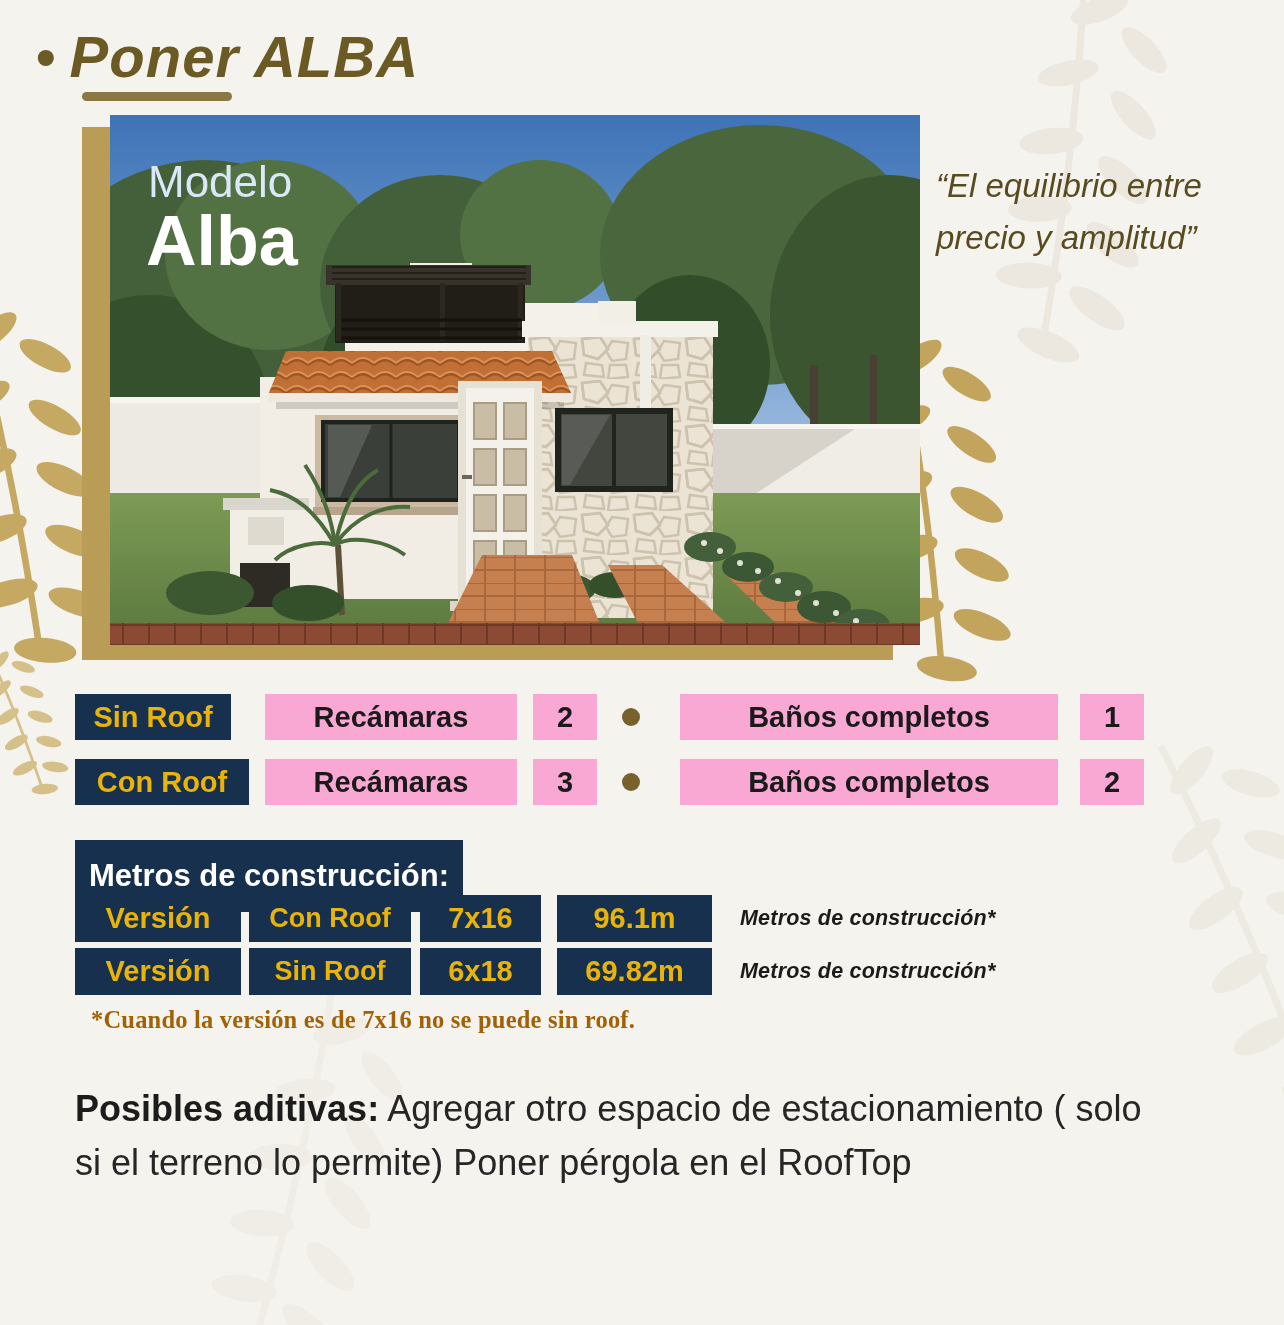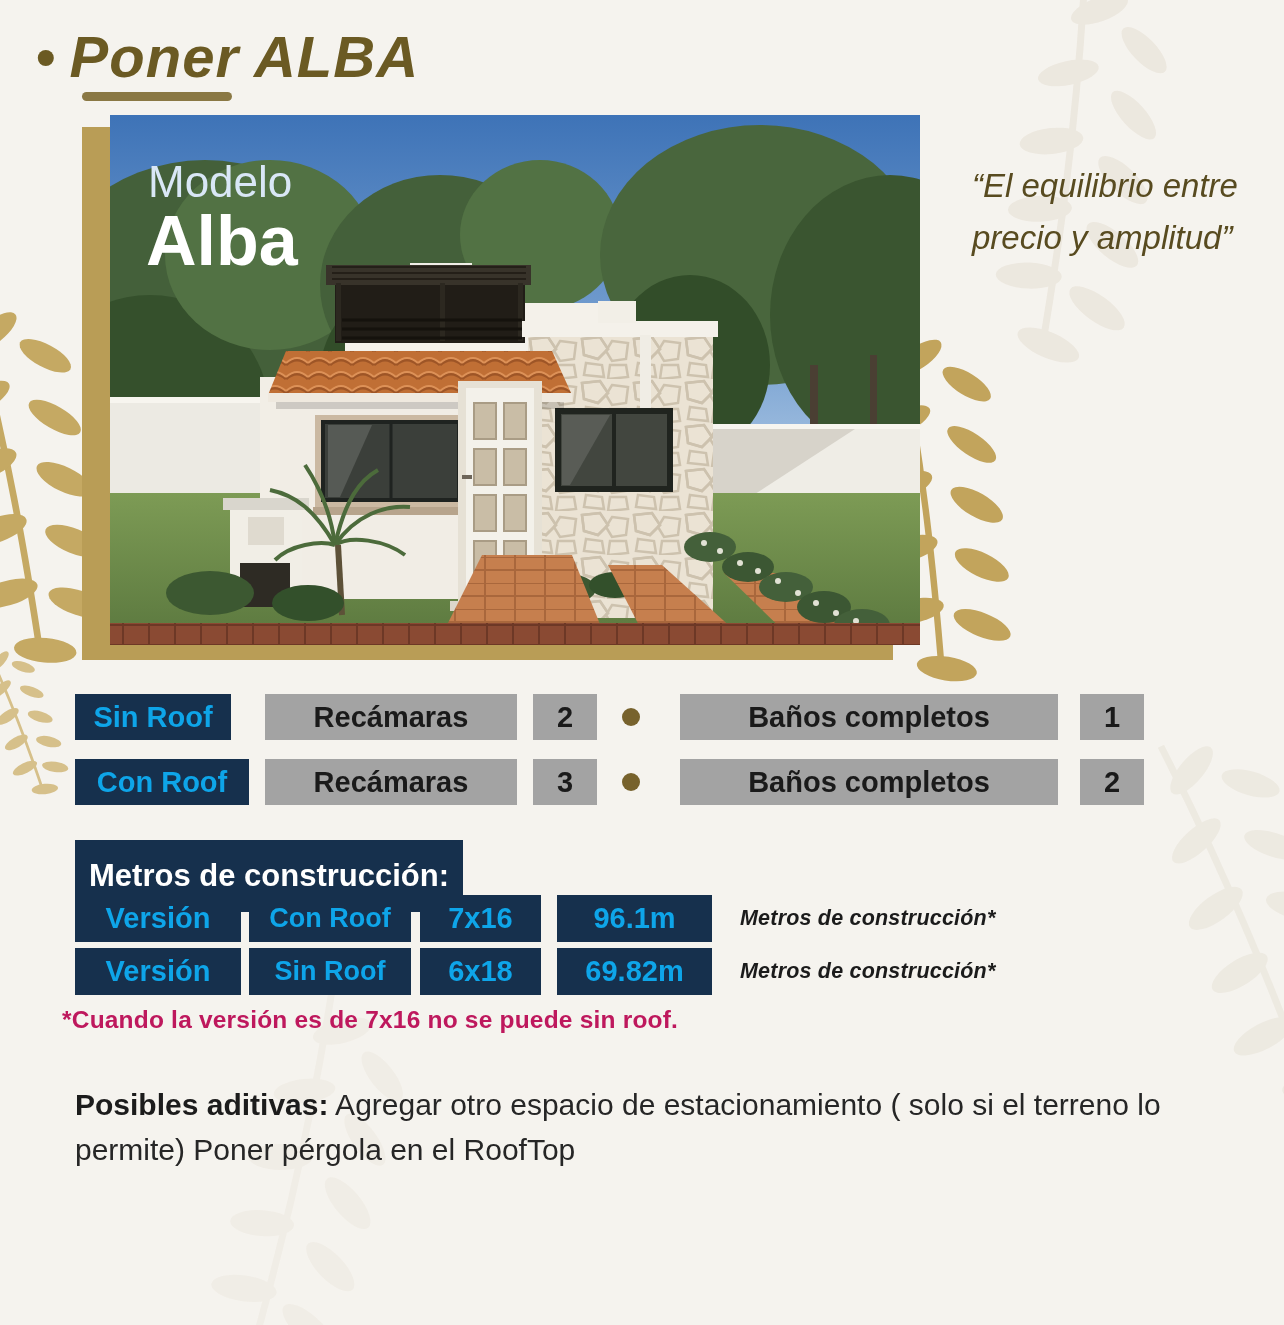--- a/index.html
+++ b/index.html
@@ -35,54 +35,53 @@
     position:absolute;left:70px;top:115px;width:810px;height:530px;
     overflow:hidden;
     padding-left:40px;
   }
   .hero svg{display:block;}
   
   .quote{
     position:absolute;left:936px;top:160px;width:300px;
     font-size:33px;line-height:1.57;font-style:italic;font-weight:500;
     color:#584b20;
-    margin-left:36px;
   }
   
   .badge{
     position:absolute;height:46px;display:flex;align-items:center;justify-content:center;
     font-weight:700;font-size:29px;box-sizing:border-box;
   }
-  .badge.navy{background:#16304d;color:#0ea5e9;}
-  .badge.gold{background:#a3a3a3;color:#1a1a1a;}
+  .badge.navy{background:#16304d;color:#eab308;}
+  .badge.gold{background:#f9a8d4;color:#1a1a1a;}
   .spec-row{position:absolute;left:0;top:0;width:1284px;height:46px;}
   .dot-sep{
     position:absolute;left:622px;top:14px;width:18px;height:18px;border-radius:50%;
     background:#77622c;
   }
   
   .construction-heading{
     position:absolute;left:75px;top:840px;height:48px;padding:12px 14px;
     background:#16304d;color:#fff;display:flex;align-items:center;
     font-weight:700;font-size:31px;
   }
   .cons-row{position:absolute;left:0;width:1284px;height:47px;}
   .cons-row .badge{height:47px;font-size:29px;}
   .cons-note{
     position:absolute;left:740px;top:0;height:47px;display:flex;align-items:center;
     font-size:21.5px;font-weight:700;font-style:italic;color:#1b1b1b;letter-spacing:.2px;
   }
   .footnote{
-    position:absolute;left:62px;top:1006px;
-    font-size:24.5px;font-weight:700;color:#be185d;letter-spacing:.2px;
+    position:absolute;left:91px;top:1006px;
+    font-size:24.5px;font-weight:700;color:#a16207;letter-spacing:.2px;font-family:Liberation Serif, serif;
   }
   
   .para{
     position:absolute;left:75px;width:1090px;
-    font-size:30px;line-height:1.5;color:#262626;
+    font-size:36px;line-height:1.5;color:#262626;
   }
   .para b{font-weight:700;color:#1c1c1c;}
   .para.aditivas{top:1082px;}
   .para.tips{top:1198px;}
 </style>
 </head>
 <body>
 
 <div class="page">
 

